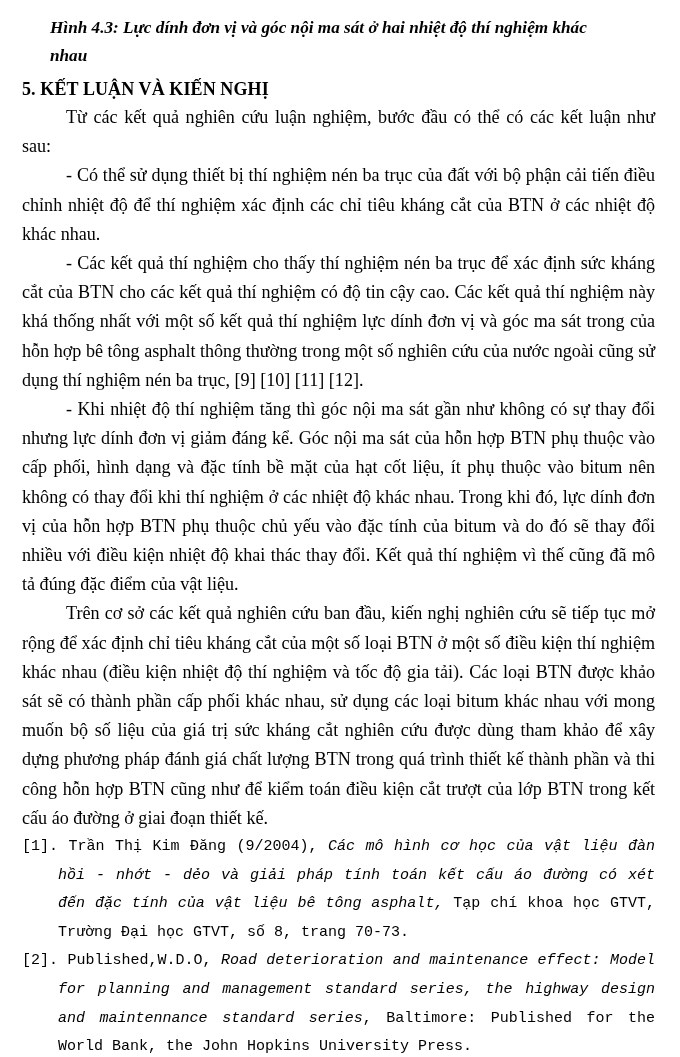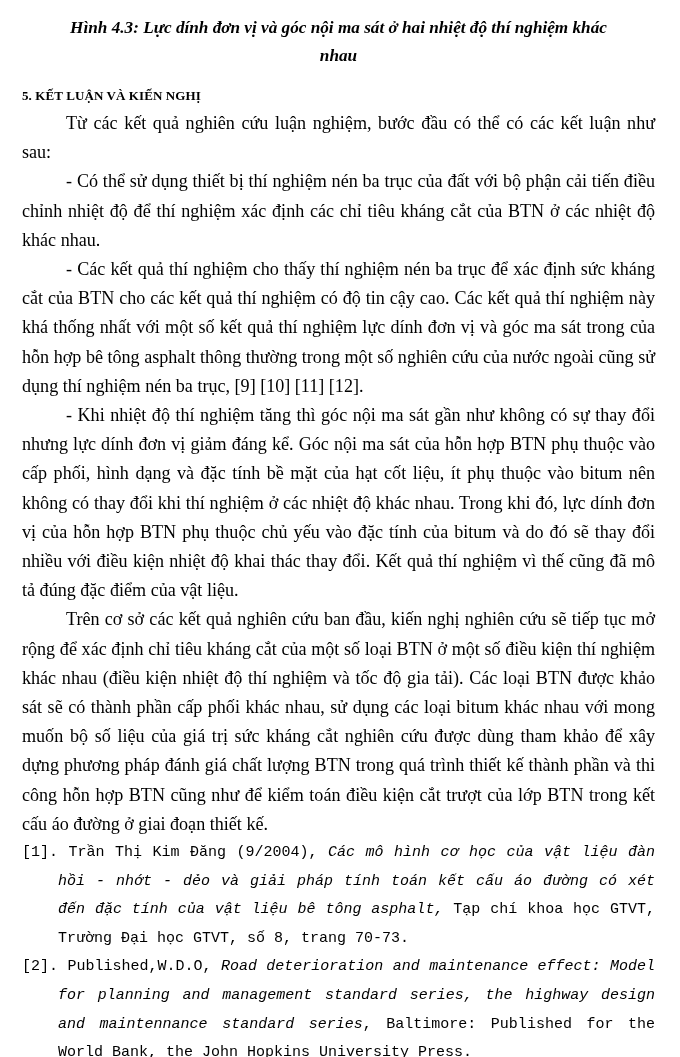--- a/index.html
+++ b/index.html
@@ -21,30 +21,30 @@
     box-sizing: border-box;
     padding: 10px 25px 0 22px;
   }
 
   
   .fig-caption {
     font-weight: bold;
     font-style: italic;
     font-size: 17.2px;
     line-height: 28px;
-    text-align: center;
+    text-align: left;
     margin: 4px 28px 0 28px;
   }
 
   
   .section-heading {
     font-weight: bold;
-    font-size: 13px;
+    font-size: 18px;
     line-height: 27px;
-    margin: 12px 0 0 0;
+    margin: 6px 0 0 0;
     text-align: left;
     letter-spacing: 0.1px;
   }
 
   
   .para {
     font-size: 18.1px;
     line-height: 29.2px;
     text-align: justify;
     text-justify: inter-word;

